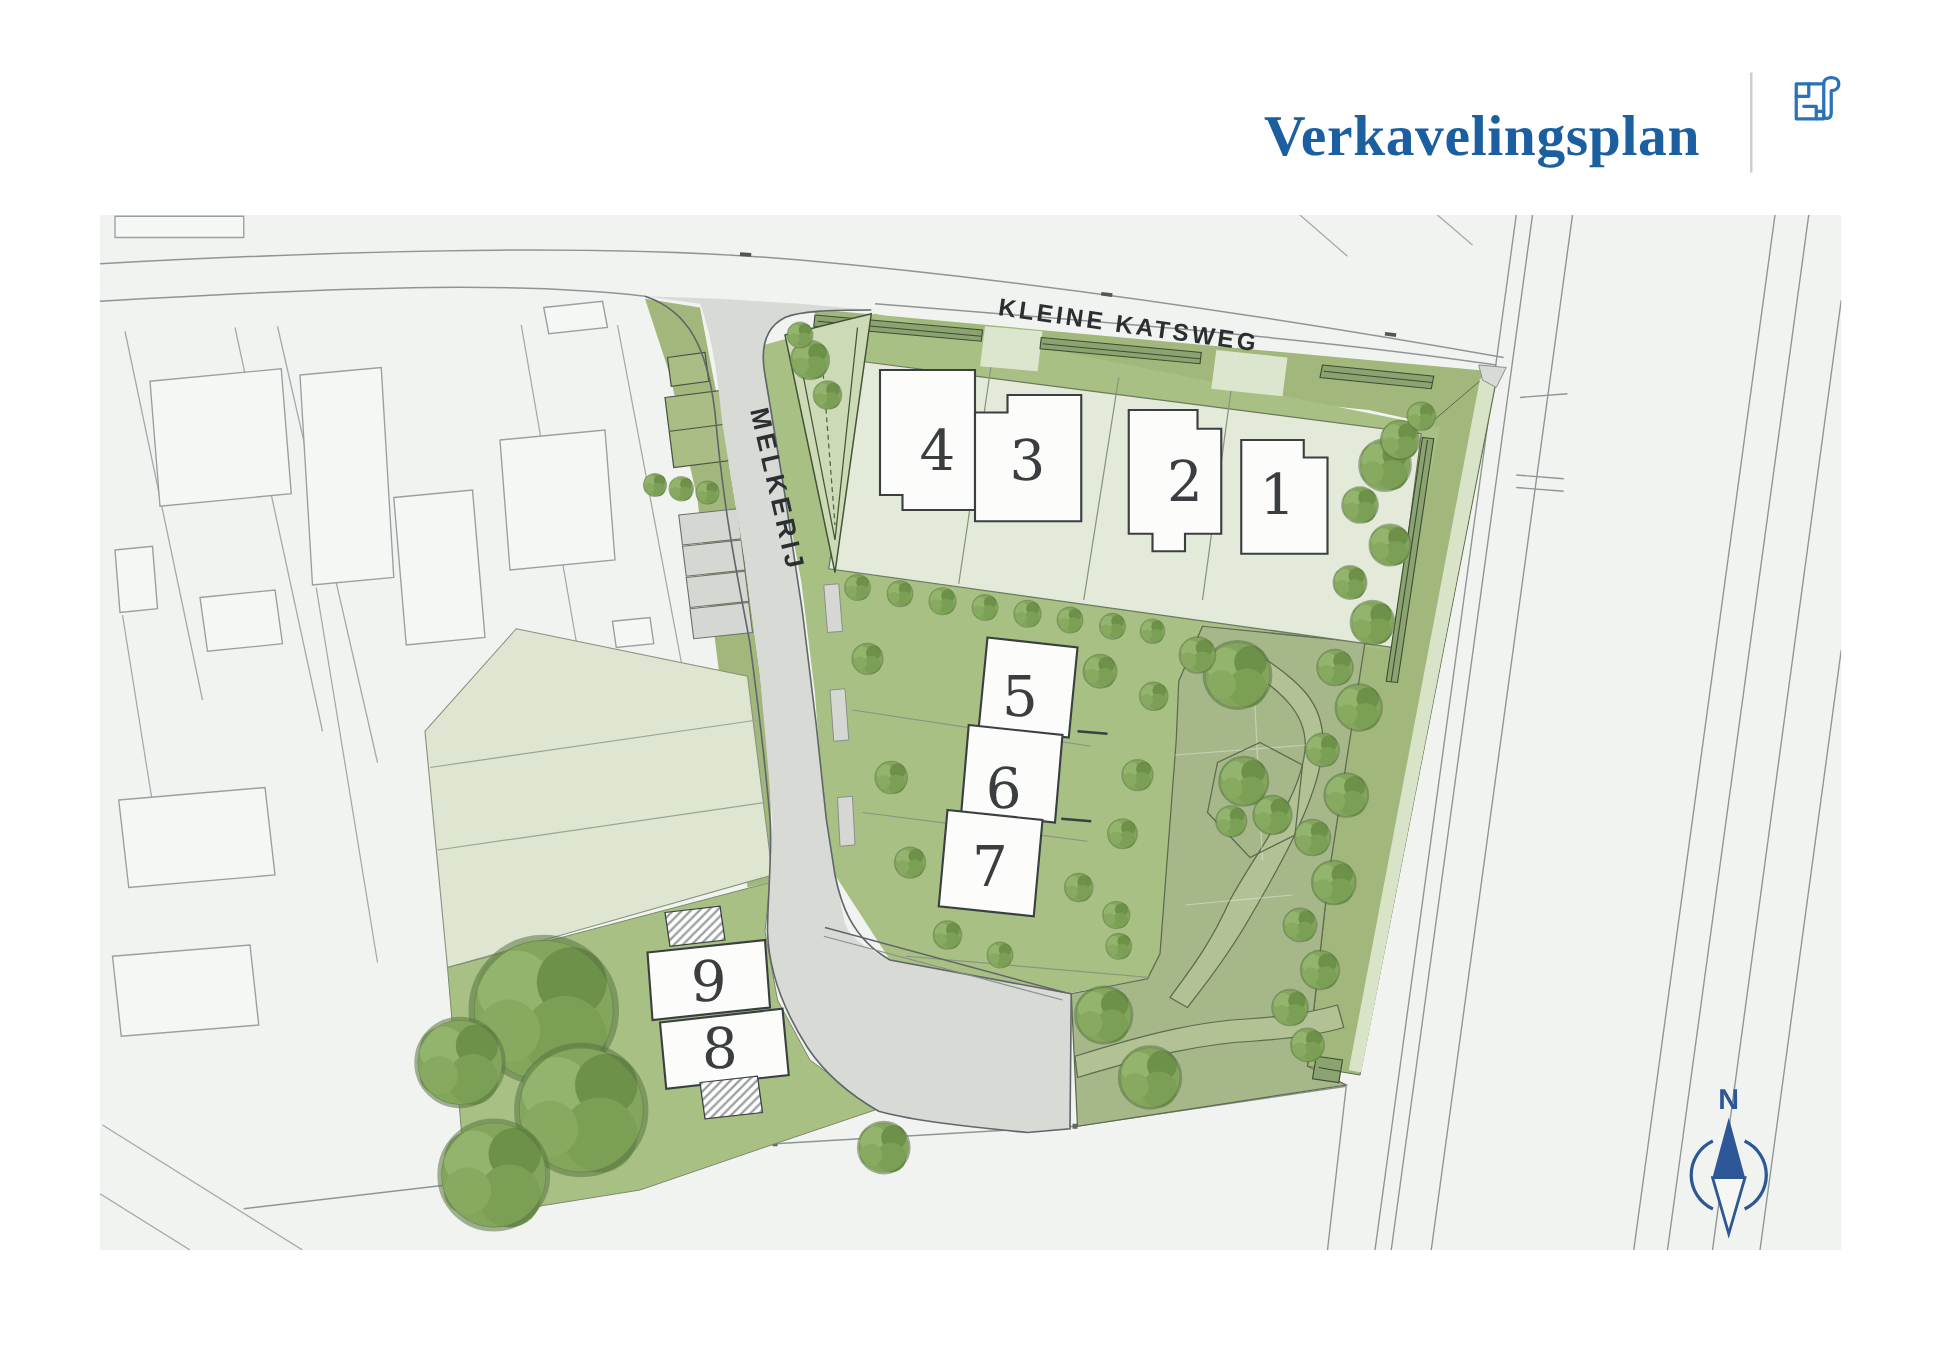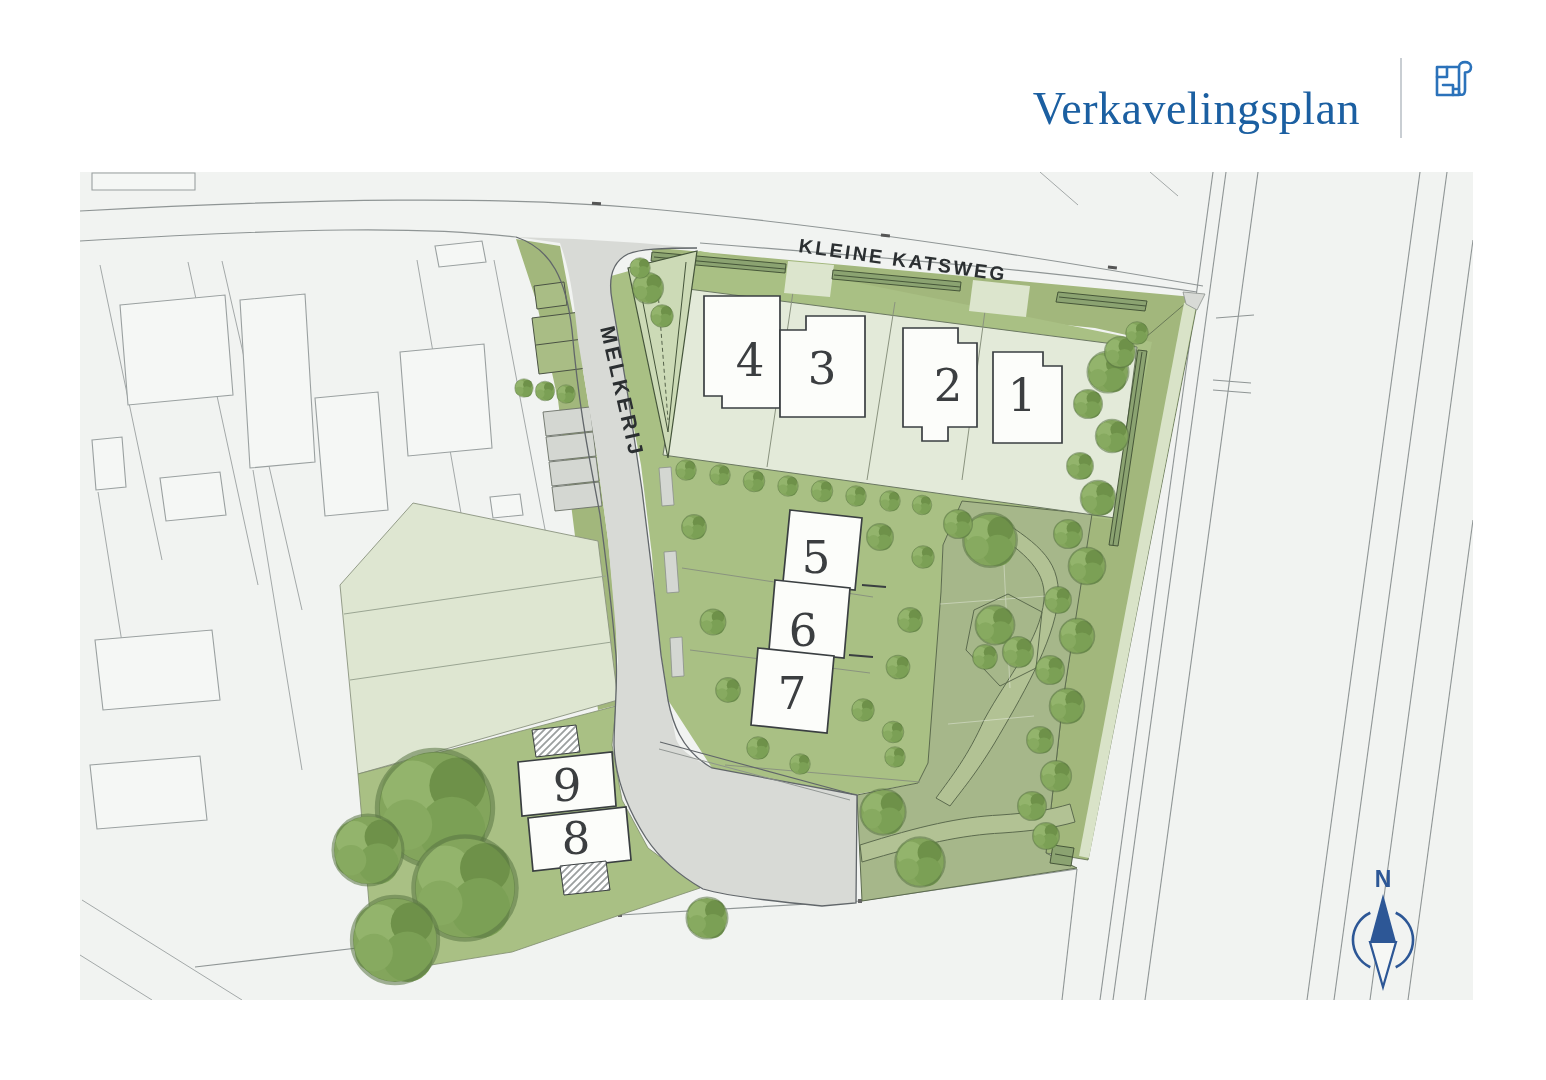--- a/index.html
+++ b/index.html
@@ -1,19 +1,19 @@
 <!DOCTYPE html>
 <html><head>
 <meta charset="utf-8">
 <style>
   html,body{margin:0;padding:0;background:#ffffff;}
   .page{position:relative;width:1546px;height:1080px;background:#ffffff;overflow:hidden;
         font-family:"Liberation Sans",sans-serif;}
   .header{position:absolute;top:54px;right:70px;display:flex;align-items:flex-start;}
-  .header h1{margin:0;font-family:"Liberation Serif",serif;font-weight:400;
+  .header h1{margin:0;font-family:"Liberation Serif",serif;font-weight:700;
              font-size:46px;line-height:1;color:#1b5fa1;letter-spacing:.5px;margin-top:32px;}
   .header .divider{width:2px;height:80px;background:#c9ced3;margin:4px 28px 0 40px;}
   .plan-icon{margin-top:0;}
   .map{position:absolute;left:80px;top:172px;width:1393px;height:828px;}
   svg text{user-select:none;}
   .lotnum{font-family:"DejaVu Serif","Liberation Serif",serif;fill:#3b3e40;font-size:45px;}
   .street-label{font-family:"Liberation Sans",sans-serif;fill:#2b2f31;font-weight:600;}
 </style>
 </head>
 <body>

